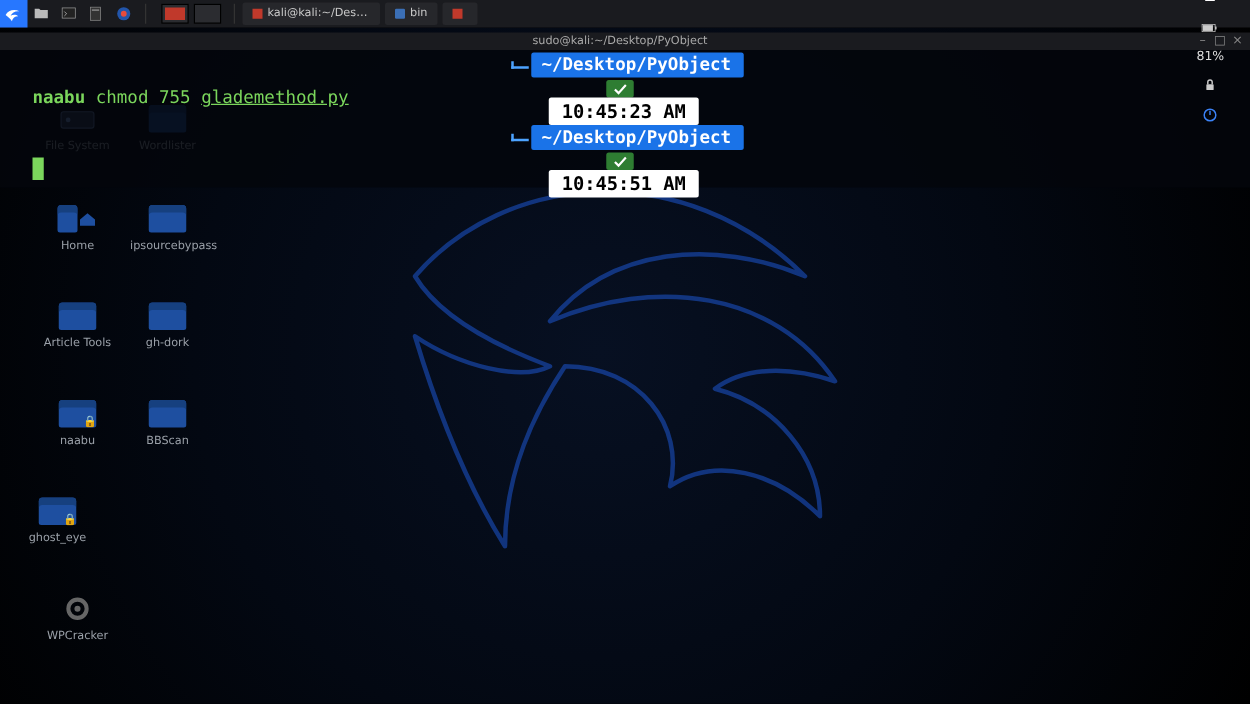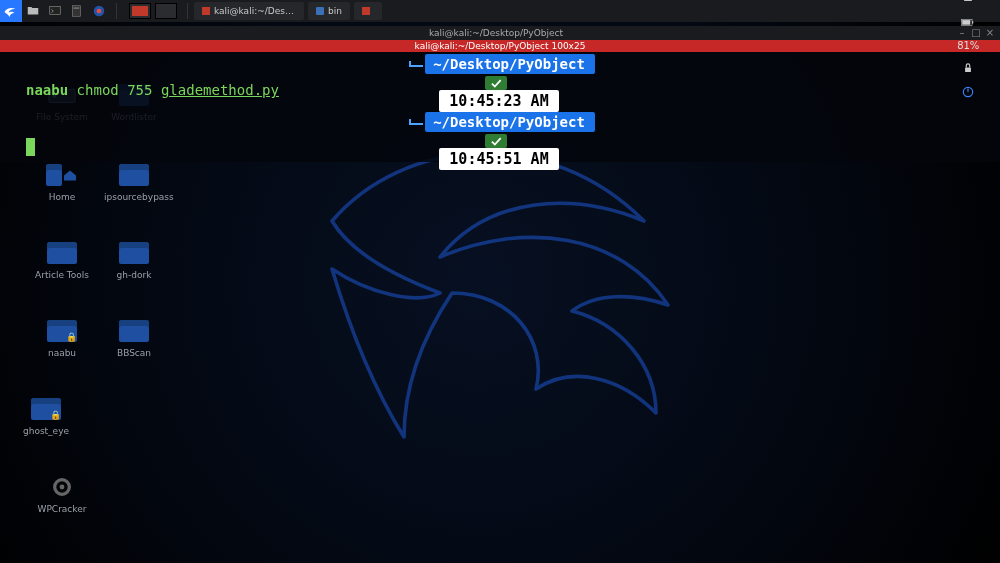--- a/index.html
+++ b/index.html
@@ -193,28 +193,27 @@
     <div>gh-dork</div>
   </div>
   <div class="dicon folder" style="left:88px; top:296px;">
     <div class="glyph"></div>
     <div>BBScan</div>
   </div>
 
   <div class="termwin">
     <div class="titlebar">
       <div style="width:40px"></div>
-      <div class="ttl">kali@kali:~/Desktop/PyObject</div>
+      <div class="ttl">sudo@kali:~/Desktop/PyObject</div>
       <div class="winctrl">
         <span>–</span>
         <span>□</span>
         <span>×</span>
       </div>
     </div>
-    <div class="sizebar">kali@kali:~/Desktop/PyObject 100x25</div>
     <div class="termbody">
 
       <div class="row">
         <div class="prompt-wrap">
           <div class="chevrons">
               <span></span>
             </div>
           <div class="prompt">
             <span>~/Desktop/</span><span class="bold">PyObject</span>
           </div>

